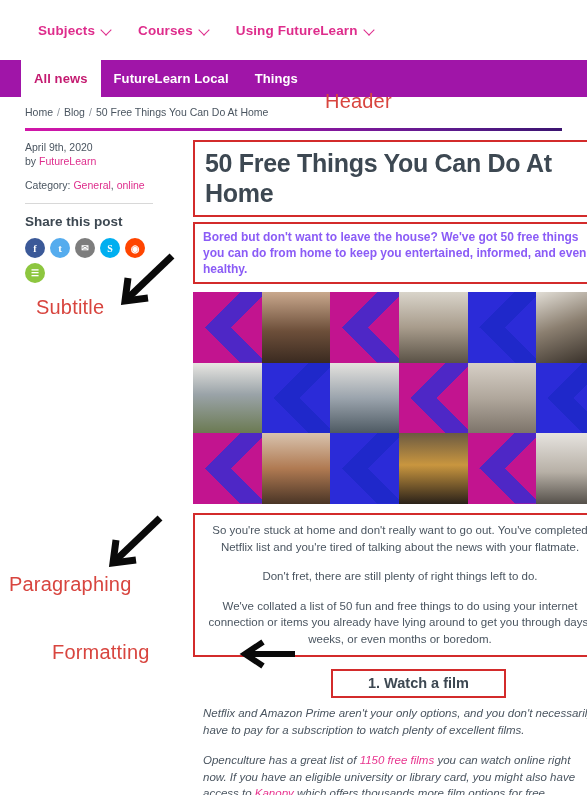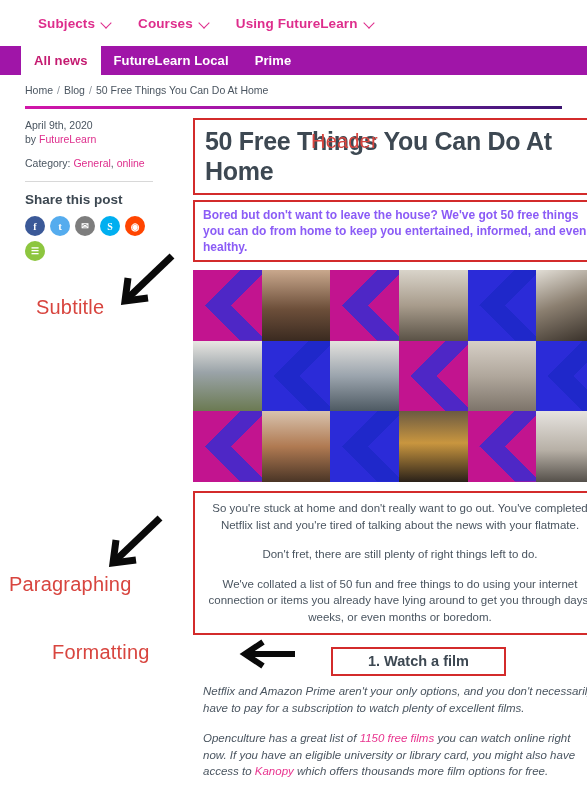--- a/index.html
+++ b/index.html
@@ -6,21 +6,21 @@
   body{
     width:587px;height:795px;
     background:#ffffff;
     font-family:"Liberation Sans", sans-serif;
     color:#3d4852;
     overflow:hidden;
     position:relative;
   }
   
   .topnav{
-    height:46px;
+    height:60px;
     display:flex;align-items:center;
     padding-left:38px;
     gap:26px;
     background:#ffffff;
   }
   .topnav-item{
     display:flex;align-items:center;gap:6px;
     color:#DE2D8C;
     font-size:13.5px;font-weight:bold;
     letter-spacing:.1px;
@@ -29,21 +29,21 @@
   .chev{display:inline-block;width:11px;height:11px;position:relative;}
   .chev:before{
     content:"";position:absolute;left:1px;top:1px;
     width:7px;height:7px;
     border-right:1.6px solid #DE2D8C;
     border-bottom:1.6px solid #DE2D8C;
     transform:rotate(45deg);
   }
   
   .tabbar{
-    height:29px;
+    height:37px;
     background:#A015A8;
     display:flex;align-items:stretch;
     padding-left:21px;
   }
   .tab{
     display:flex;align-items:center;
     padding:0 13px;
     font-size:13px;font-weight:bold;
     color:#ffffff;
     cursor:pointer;
@@ -167,21 +167,21 @@
   </div>
   <div class="topnav-item">
     <span>Using FutureLearn</span>
     <span class="chev"></span>
   </div>
 </div>
 
 <div class="tabbar">
   <div class="tab active">All news</div>
   <div class="tab">FutureLearn Local</div>
-  <div class="tab">Prime</div>
+  <div class="tab">Things</div>
 </div>
 
 <div class="crumbrow">
   <a>Home</a>
   <span class="crumb-sep">/</span>
   <a>Blog</a>
   <span class="crumb-sep">/</span>
   <span>50 Free Things You Can Do At Home</span>
 </div>
 <div class="rule"></div>
@@ -244,21 +244,21 @@
     <div class="h2box redbox">1. Watch a film</div>
 
     <div class="tail">
       <p>Netflix and Amazon Prime aren't your only options, and you don't necessarily have to pay for a subscription to watch plenty of excellent films.</p>
       <p><span>Openculture has a great list of </span><a>1150 free films</a><span> you can watch online right now. If you have an eligible university or library card, you might also have access to </span><a>Kanopy</a><span> which offers thousands more film options for free.</span></p>
     </div>
 
   </div>
 </div>
 
-<div class="anno" style="left:311px;top:90px;margin-top:40px;">Header</div>
+<div class="anno" style="left:325px;top:90px;">Header</div>
 <div class="anno" style="left:36px;top:296px;">Subtitle</div>
 <div class="anno" style="left:9px;top:573px;">Paragraphing</div>
 <div class="anno" style="left:52px;top:641px;">Formatting</div>
 
 <svg class="arrow" style="left:110px;top:250px;" width="68" height="62" viewBox="0 0 68 62">
   <g stroke="#0a0a0a" stroke-width="7" fill="none" stroke-linecap="butt">
     <line x1="62" y1="6" x2="18" y2="48"></line>
     <polyline points="38,48 15,51 18,28" stroke-width="7" stroke-linejoin="miter"></polyline>
   </g>
 </svg>

